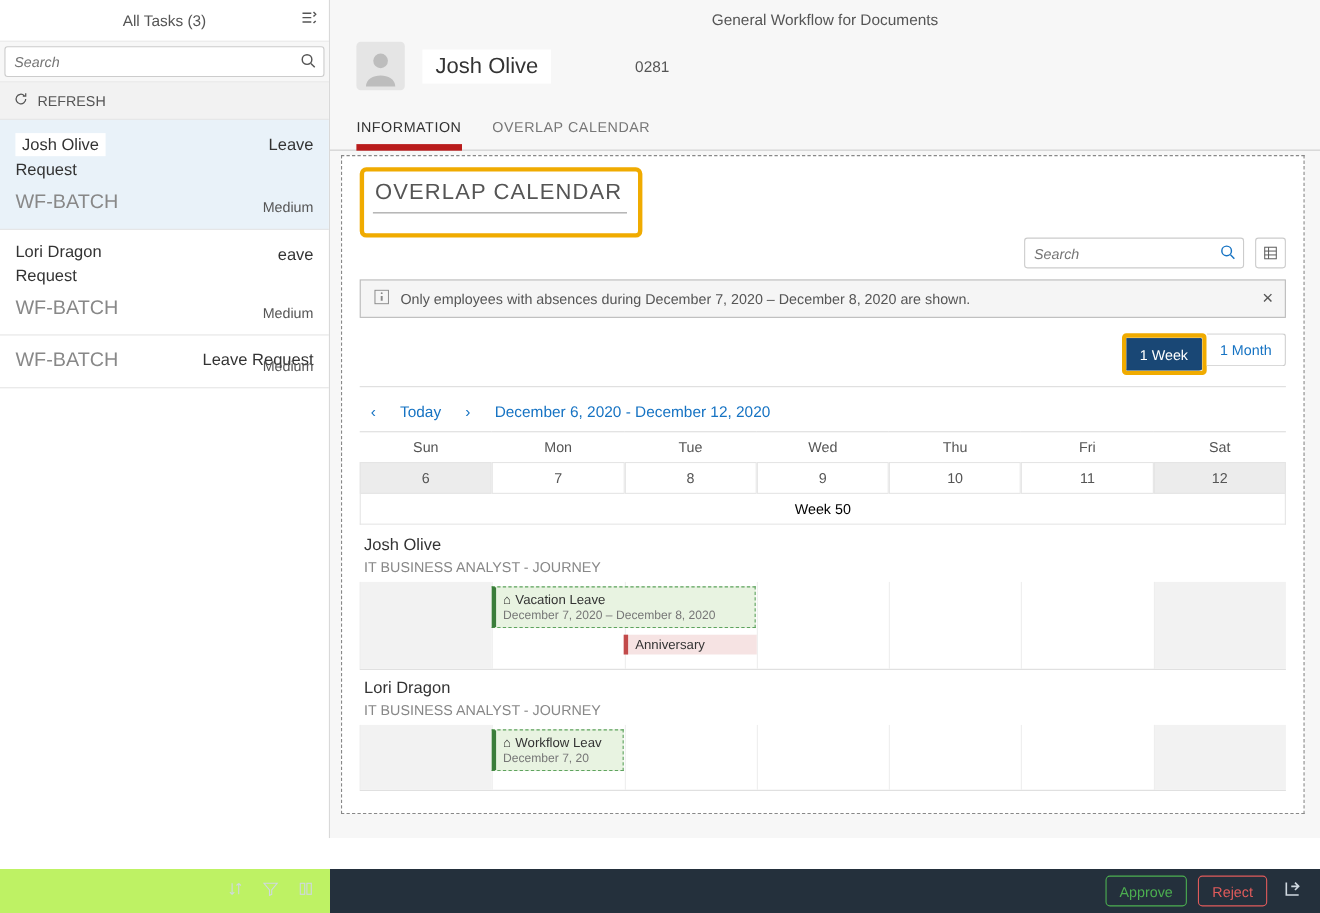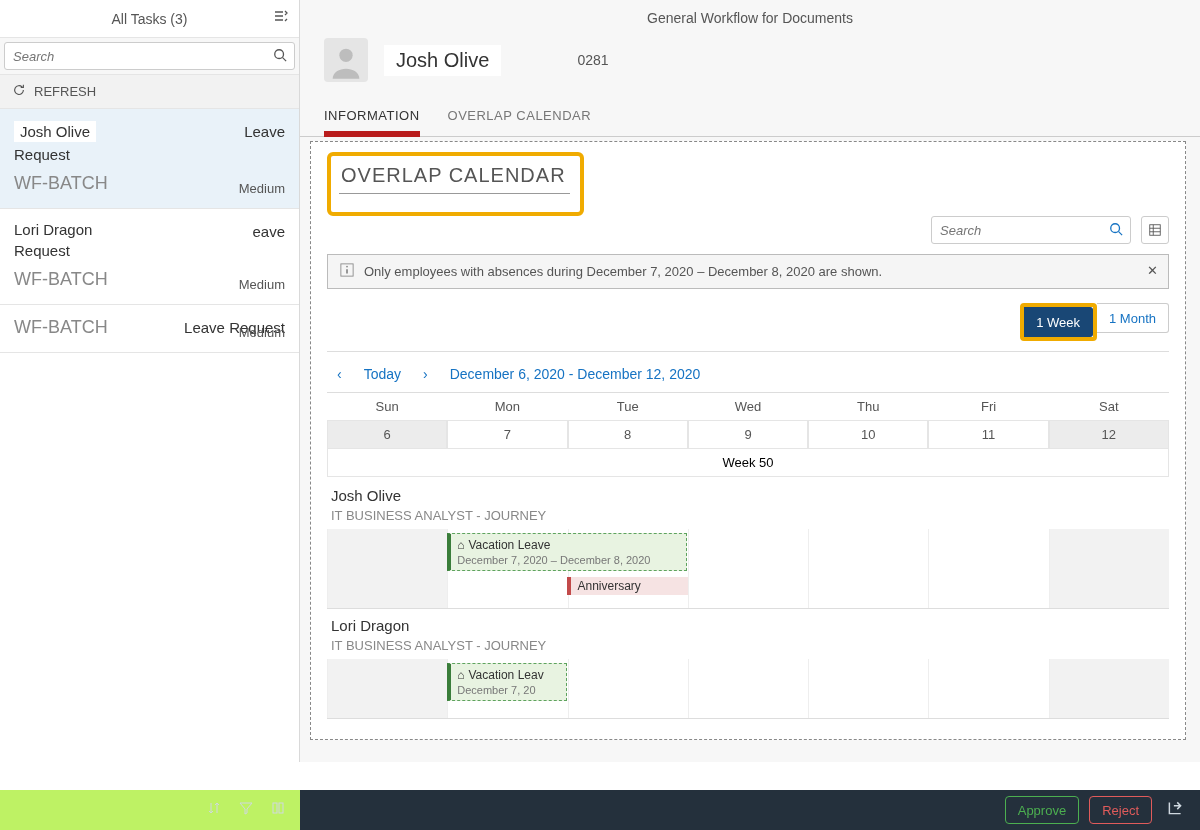--- a/index.html
+++ b/index.html
@@ -253,21 +253,21 @@
           <div class="cell grey"></div>
             <div class="cell"></div>
             <div class="cell"></div>
             <div class="cell"></div>
             <div class="cell"></div>
             <div class="cell"></div>
             <div class="cell grey"></div>
           <div class="event" style="left:14.28%; width:14.28%; top:4px;">
             <div class="etitle">
                 <span>⌂</span>
-                <span>Vacation Leav</span>
+                <span>Workflow Leav</span>
               </div>
             <div class="edates">December 7, 20</div>
           </div>
         </div>
       </div>
     </div>
   </div>
 
   <div class="footer">
     <div class="footer-left">

